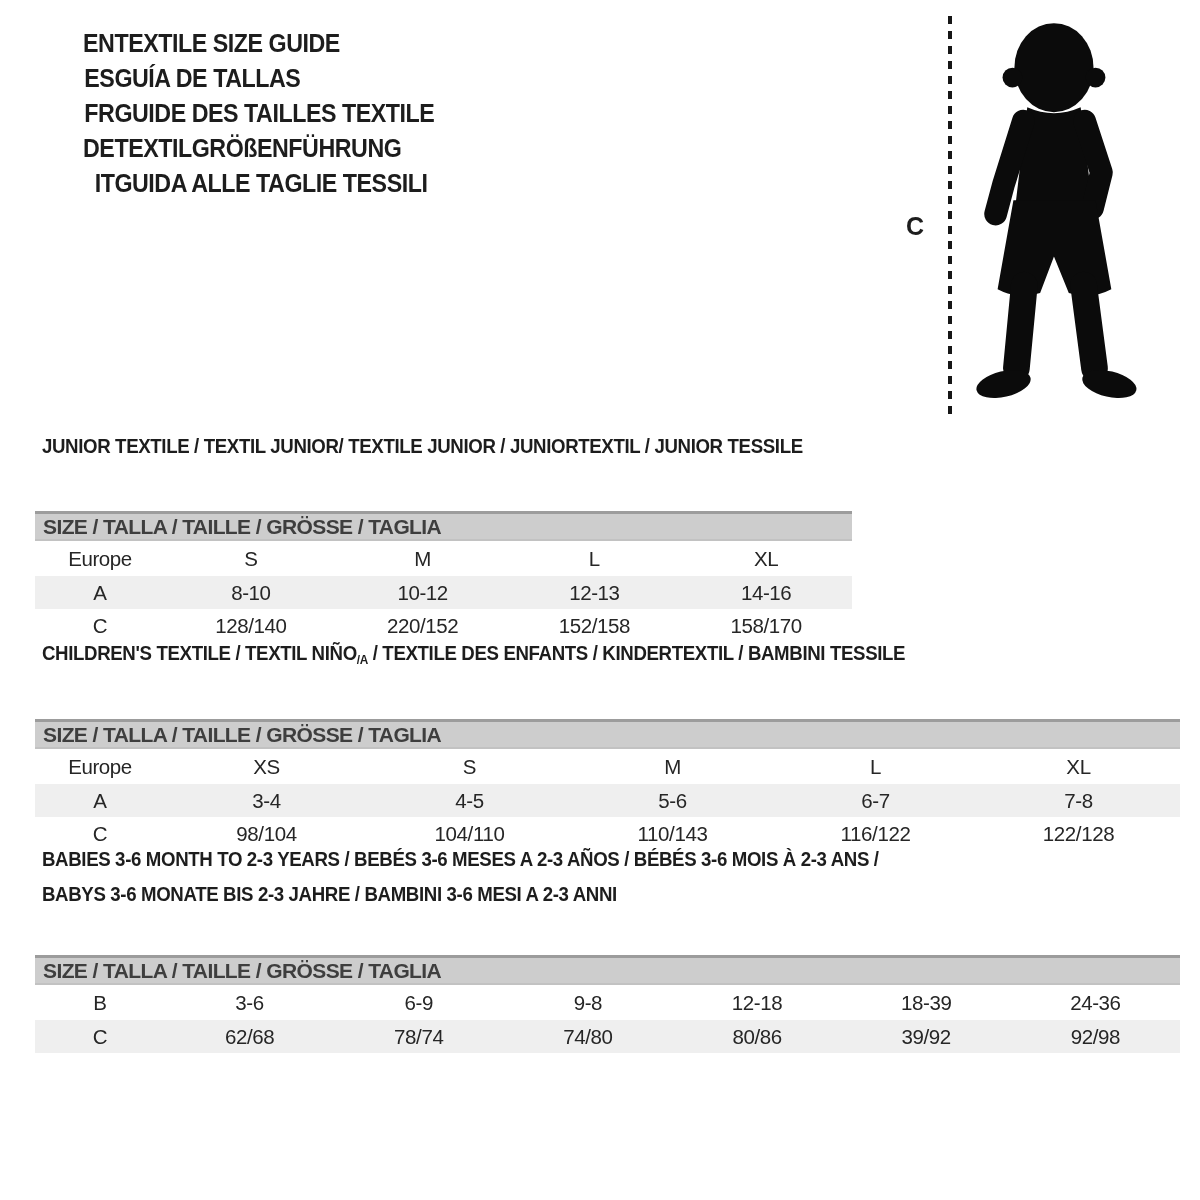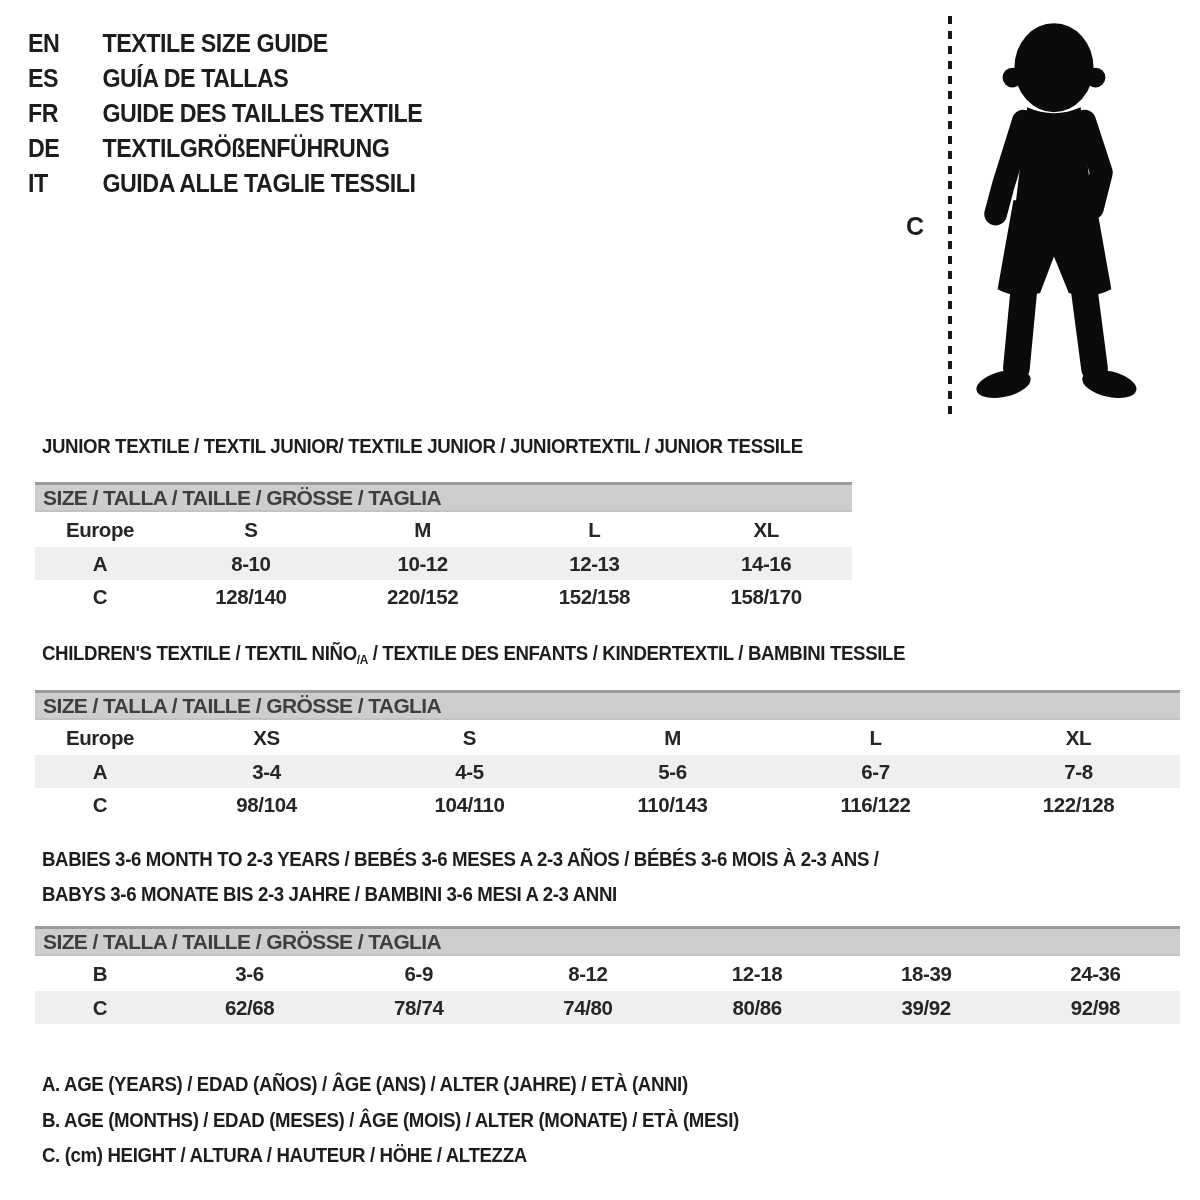--- a/index.html
+++ b/index.html
@@ -2,21 +2,21 @@
 <html><head>
 <meta charset="utf-8">
 <style>
   html,body { margin:0; padding:0; background:#fff; }
   .canvas {
     position:relative; width:1200px; height:1200px; background:#ffffff;
     font-family:"Liberation Sans", sans-serif; color:#1d1d1d; overflow:hidden;
   }
 
   
-  .langs { position:absolute; left:28px; top:26px; }
+  .langs { position:absolute; left:40px; top:26px;text-align:right; }
   .lang-row {
     display:flex; font-size:25px; font-weight:700; line-height:35px;
     letter-spacing:-0.5px; transform:scaleX(0.93); transform-origin:0 0; white-space:nowrap;
   }
   .lang-code { width:80px; flex:0 0 auto; }
 
   
   .figure-line {
     position:absolute; left:948px; top:16px; width:4px; height:398px;
     background:repeating-linear-gradient(to bottom, #161616 0 8px, transparent 8px 15px);
@@ -29,32 +29,32 @@
     position:absolute; left:42px; font-size:20.5px; font-weight:700;
     letter-spacing:-0.4px; white-space:nowrap; transform:scaleX(0.91); transform-origin:0 50%;
   }
   .tt-junior   { top:434px; }
   .tt-children { top:641px; }
   .tt-babies1  { top:847px; }
   .tt-babies2  { top:882px; }
   .sub { font-size:13px; vertical-align:-4px; }
 
   
-  table.size-tbl { position:absolute; border-collapse:collapse; table-layout:fixed; }
+  table.size-tbl { position:absolute; border-collapse:collapse; table-layout:fixed;margin-top:29px; }
   .t-junior   { left:35px; top:482px; width:817px;  }
   .t-children { left:35px; top:690px; width:1145px; }
   .t-babies   { left:35px; top:926px; width:1145px; }
   col.c-lbl { width:130px; }
   tr.hdr td {
     background:#cdcdcd; border-top:3px solid #9c9c9c; border-bottom:2px solid #c2c2c2;
     height:25px; padding:0 0 0 8px; font-size:21px; font-weight:700; color:#3e3e3e;
     letter-spacing:-0.6px; white-space:nowrap; overflow:hidden;
   }
   tr.rw td {
-    height:33px; font-size:20.5px; font-weight:700; text-align:center;
+    height:33px; font-size:20.5px; font-weight:400; text-align:center;
     letter-spacing:-0.4px; color:#262626; padding:0;
   }
   tr.rw-tall td { height:35px; }
   td.lbl { text-align:left; padding-left:8px; }
   tr.shaded td { background:#efefef; }
 
   
   .legend { position:absolute; left:42px; top:1066px; }
   .legend-line {
     font-size:20.5px; font-weight:700; line-height:35.5px; letter-spacing:-0.4px;
@@ -188,36 +188,31 @@
         <col span="6">
       </colgroup>
     <tbody>
         <tr class="hdr">
       <td colspan="7">SIZE / TALLA / TAILLE / GRÖSSE / TAGLIA</td>
     </tr>
     <tr class="rw rw-tall">
       <td class="lbl">B</td>
       <td>3-6</td>
       <td>6-9</td>
-      <td>8-12</td>
+      <td>9-8</td>
       <td>12-18</td>
       <td>18-39</td>
       <td>24-36</td>
     </tr>
     <tr class="rw shaded">
       <td class="lbl">C</td>
       <td>62/68</td>
       <td>78/74</td>
       <td>74/80</td>
       <td>80/86</td>
       <td>39/92</td>
       <td>92/98</td>
     </tr>
   </tbody>
     </table>
 
-  <section class="legend">
-    <div class="legend-line">A. AGE (YEARS) / EDAD (AÑOS) / ÂGE (ANS) / ALTER (JAHRE) / ETÀ (ANNI)</div>
-    <div class="legend-line">B. AGE (MONTHS) / EDAD (MESES) / ÂGE (MOIS) / ALTER (MONATE) / ETÀ (MESI)</div>
-    <div class="legend-line">C. (cm) HEIGHT / ALTURA / HAUTEUR / HÖHE / ALTEZZA</div>
-  </section>
 
 </div>
 
 </body></html>

